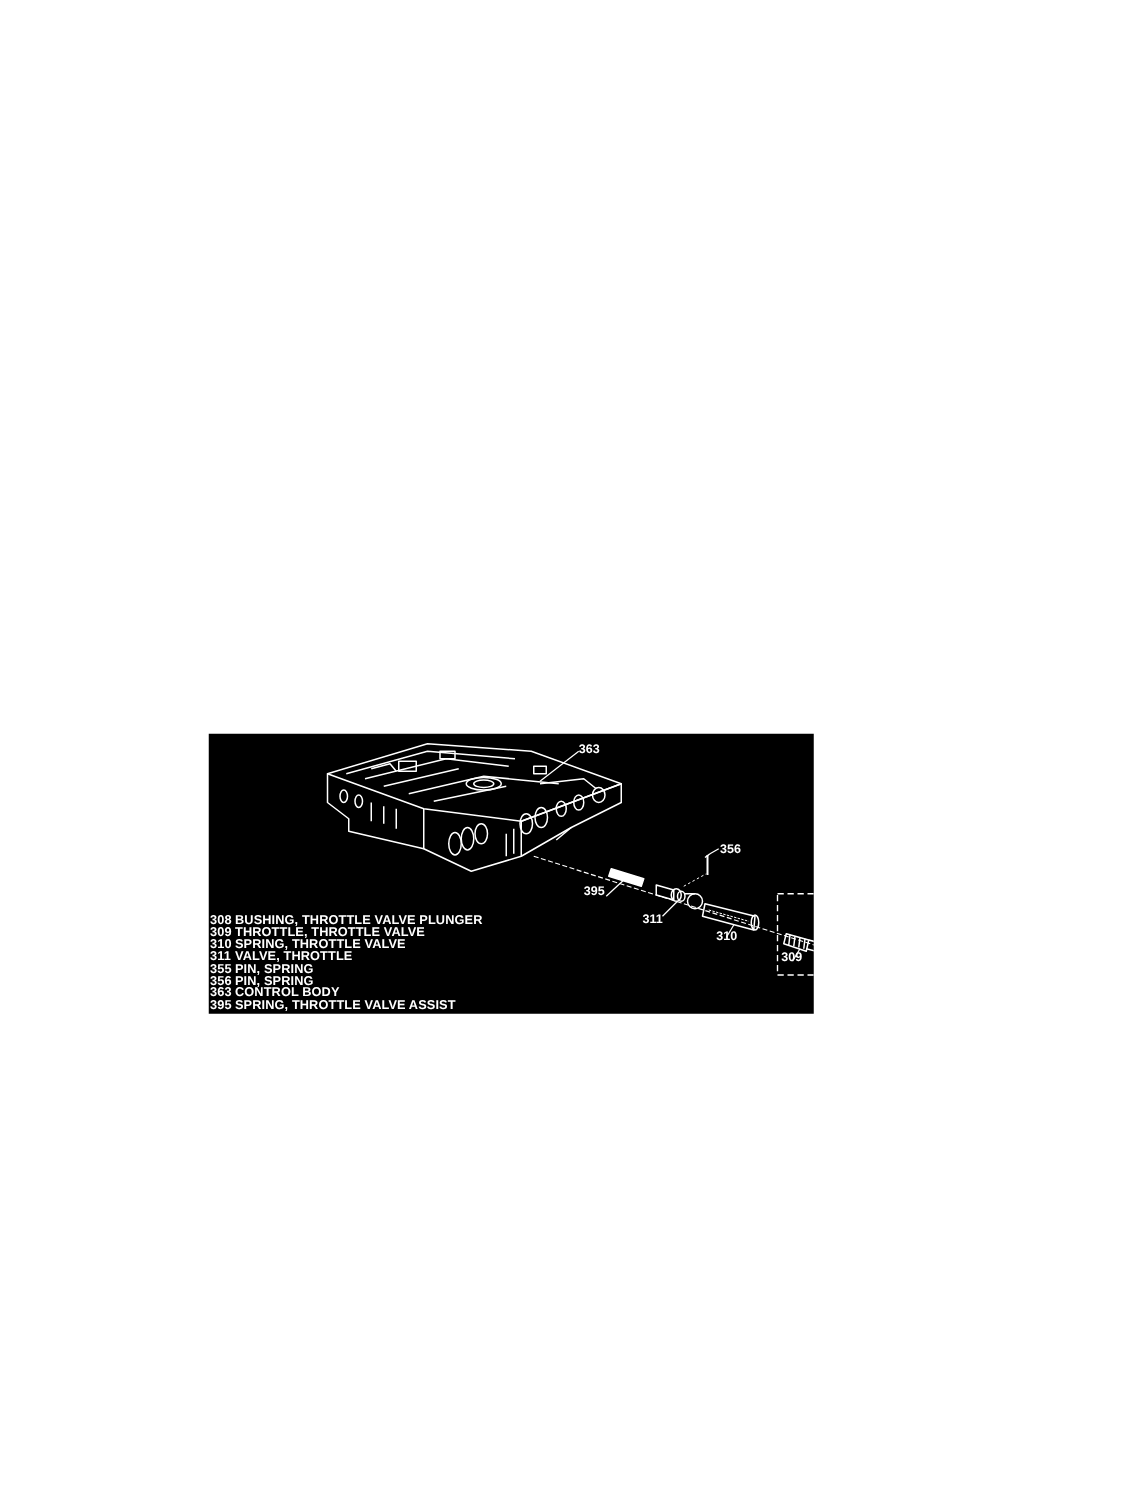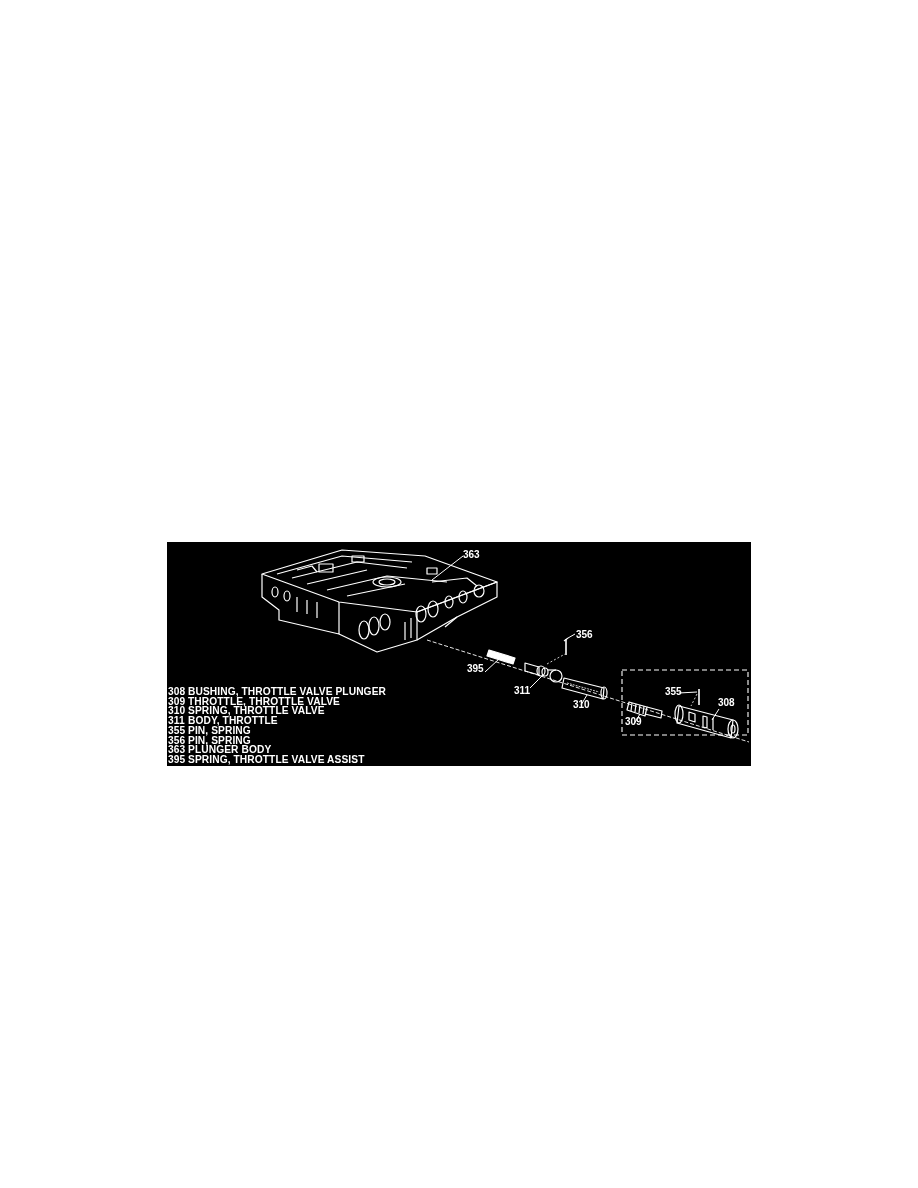--- a/index.html
+++ b/index.html
@@ -10,22 +10,22 @@
     body {
       width: 918px;
       height: 1188px;
       position: relative;
       overflow: hidden;
       font-family: "Liberation Sans", "DejaVu Sans", sans-serif;
     }
     .figure {
       position: absolute;
       left: 167px;
-      top: 542px;
-      width: 584px;
+      top: 587px;
+      width: 484px;
       height: 224px;
       background: #000000;
       overflow: hidden;
     }
     .figure svg {
       position: absolute;
       left: 0;
       top: 0;
     }
     .legend {
@@ -174,32 +174,32 @@
     <div class="legend-row">
       <span class="legend-num">309</span>
       <span>THROTTLE, THROTTLE VALVE</span>
     </div>
     <div class="legend-row">
       <span class="legend-num">310</span>
       <span>SPRING, THROTTLE VALVE</span>
     </div>
     <div class="legend-row">
       <span class="legend-num">311</span>
-      <span>BODY, THROTTLE</span>
+      <span>VALVE, THROTTLE</span>
     </div>
     <div class="legend-row">
       <span class="legend-num">355</span>
       <span>PIN, SPRING</span>
     </div>
     <div class="legend-row">
       <span class="legend-num">356</span>
       <span>PIN, SPRING</span>
     </div>
     <div class="legend-row">
       <span class="legend-num">363</span>
-      <span>PLUNGER BODY</span>
+      <span>CONTROL BODY</span>
     </div>
     <div class="legend-row">
       <span class="legend-num">395</span>
       <span>SPRING, THROTTLE VALVE ASSIST</span>
     </div>
   </div>
 </div>
 
 </body></html>

